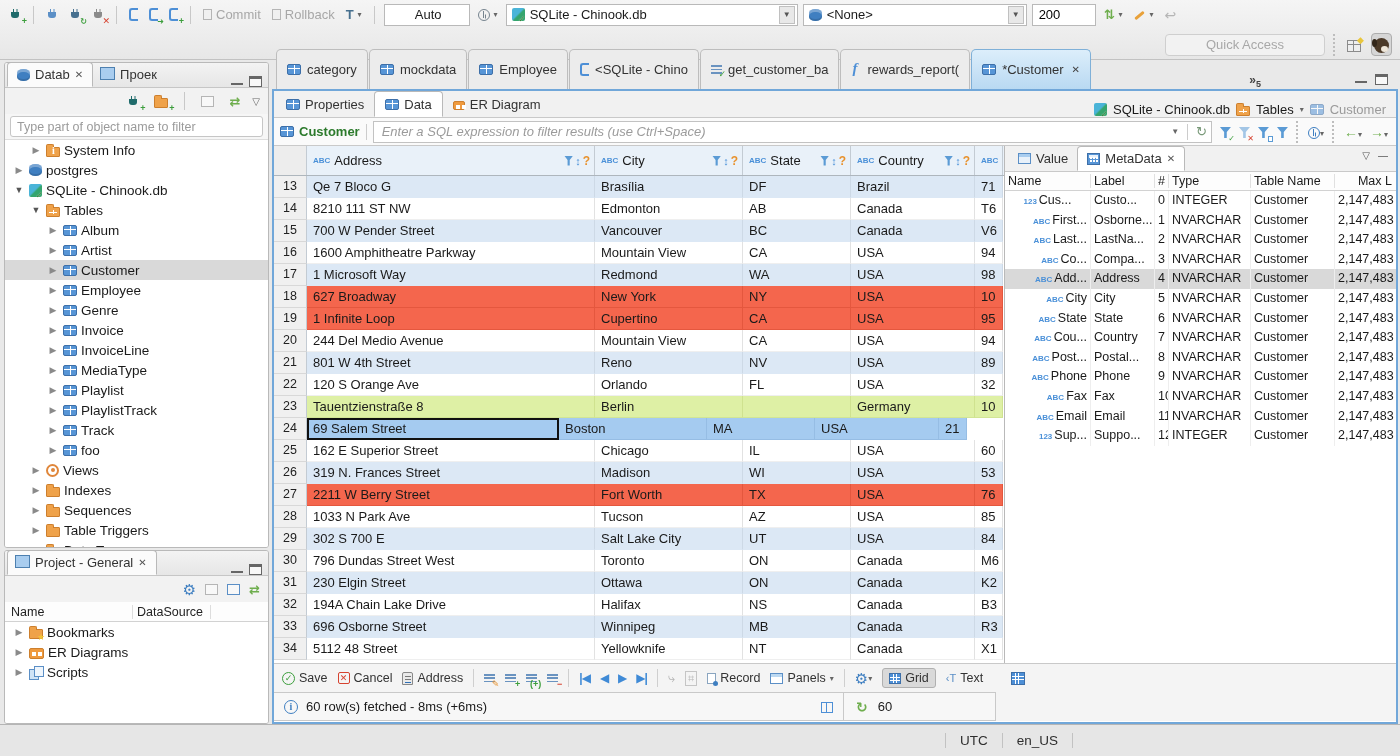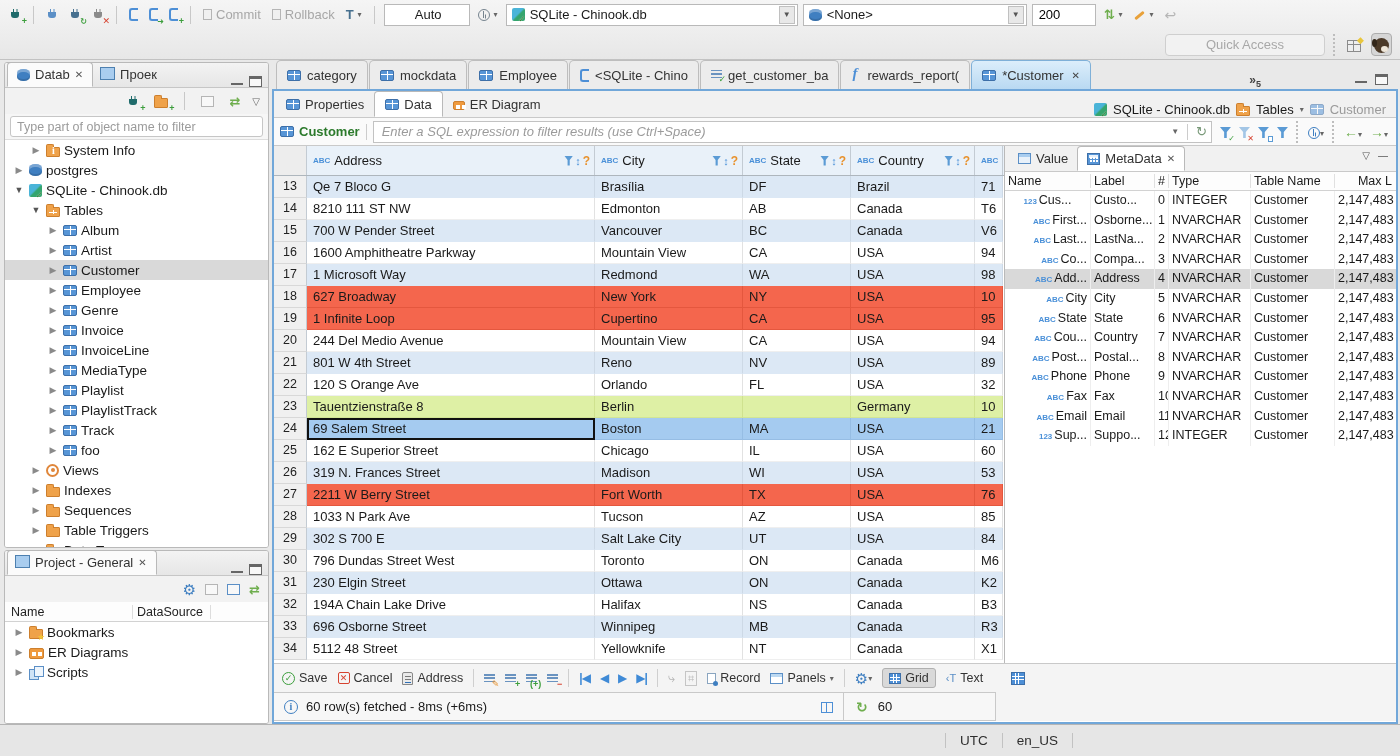--- a/index.html
+++ b/index.html
@@ -113,21 +113,21 @@
   .trow .tl { font-size:13.5px; }
   .projtools { display:flex; align-items:center; justify-content:flex-end; gap:9px; height:26px; padding:0 8px; background:#f2f2f2; }
   .projhead { display:flex; height:20px; background:#fdfdfd; border-bottom:1px solid #d2d2d2; font-size:12.5px; color:#222; align-items:center; }
   .projhead .ph1 { width:128px; padding-left:6px; border-right:1px solid #ddd; }
   .projhead .ph2 { width:78px; padding-left:4px; border-right:1px solid #ddd; }
   .projbody { background:#fff; height:100%; }
 
   
   .editor { position:absolute; top:62px; left:272px; width:1126px; height:662px; }
   .etabs { display:flex; align-items:flex-end; height:27px; padding-left:4px; }
-  .etab { display:flex; align-items:center; gap:6px; height:29px; padding:0 10px; font-size:13px; color:#333; background:#ececec; border:1px solid #bdbdbd; border-bottom:none; border-radius:5px 5px 0 0; margin-right:1px; white-space:nowrap; }
+  .etab { display:flex; align-items:center; gap:6px; height:40px; padding:0 10px; font-size:13px; color:#333; background:#ececec; border:1px solid #bdbdbd; border-bottom:none; border-radius:5px 5px 0 0; margin-right:1px; white-space:nowrap; }
   .etab.active { background:linear-gradient(#dceefb,#b9d9f2); border-color:#7fb0d8;margin-top:35px; }
   .etab .x { font-size:10px; color:#444; margin-left:2px; }
   .etab-ovf { margin-left:auto; font-size:12px; color:#444; font-weight:bold; padding:0 4px; }
   .etab-ovf sub { font-size:9px; }
   .emm { display:flex; gap:8px; padding:0 10px 4px 90px; }
   .ebody { position:absolute; top:27px; left:0; width:1126px; height:635px; border:2px solid #71a7d9; background:#fff; }
 
   .subtabs { display:flex; align-items:flex-end; height:27px; background:#f1f1f1; border-bottom:1px solid #c9c9c9; padding-left:2px; }
   .stab { display:flex; align-items:center; gap:5px; height:26px; padding:0 10px; font-size:13px; border-radius:4px 4px 0 0; color:#333; }
   .stab.active { background:#fff; border:1px solid #b9b9b9; border-bottom:1px solid #fff; }
@@ -687,21 +687,21 @@
               <div class="g-row r-green">
      <div class="g-num">23</div>
                 <div class="g-cell" style="width:288px">Tauentzienstraße 8</div>
                 <div class="g-cell" style="width:148px">Berlin</div>
                 <div class="g-cell" style="width:108px"></div>
                 <div class="g-cell" style="width:124px">Germany</div>
                 <div class="g-cell" style="width:28px">10</div>
               </div>
               <div class="g-row r-selected">
      <div class="g-num">24</div>
-                <div class="g-cell focus" style="width:288px">69 Salem Street</div>
+                <div class="g-cell focus" style="width:252px">69 Salem Street</div>
                 <div class="g-cell" style="width:148px">Boston</div>
                 <div class="g-cell" style="width:108px">MA</div>
                 <div class="g-cell" style="width:124px">USA</div>
                 <div class="g-cell" style="width:28px">21</div>
               </div>
               <div class="g-row r-plain">
      <div class="g-num">25</div>
                 <div class="g-cell" style="width:288px">162 E Superior Street</div>
                 <div class="g-cell" style="width:148px">Chicago</div>
                 <div class="g-cell" style="width:108px">IL</div>

